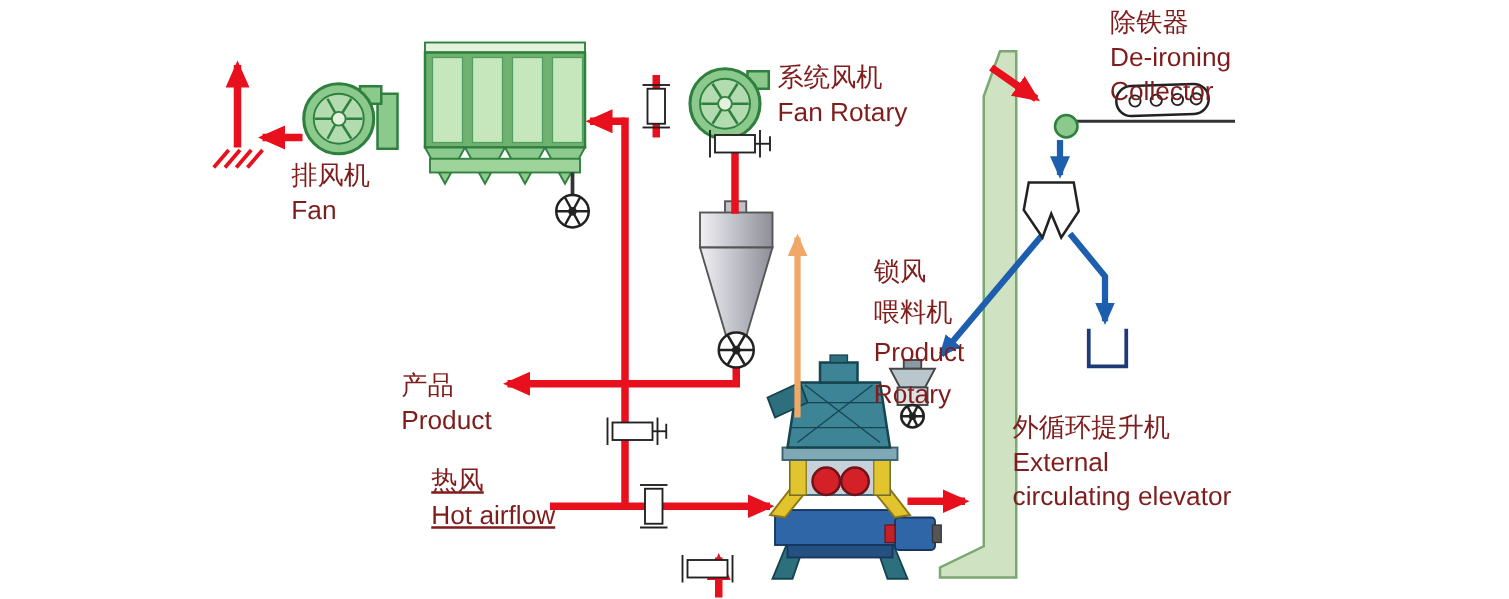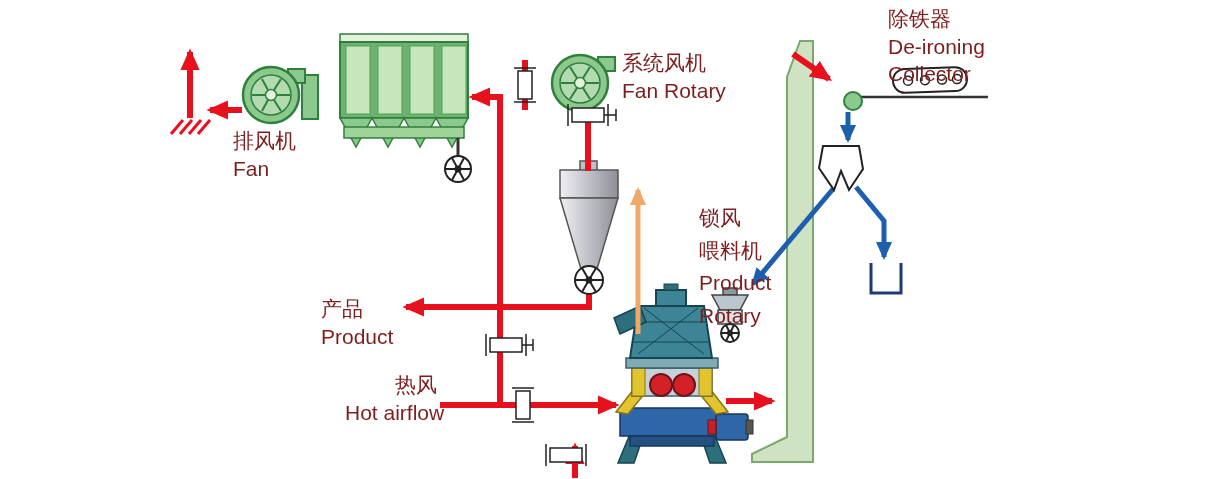--- a/index.html
+++ b/index.html
@@ -1,20 +1,20 @@
 <!DOCTYPE html>
 <html><head>
 <meta charset="utf-8">
 <style>
   html,body{margin:0;padding:0;background:#fff;}
   .stage{position:relative;width:1207px;height:479px;background:#ffffff;overflow:hidden;
          font-family:"Liberation Sans","DejaVu Sans",sans-serif;}
   .stage svg{position:absolute;left:0;top:0;}
   .lbl{position:absolute;color:#7f1d1d;font-size:21px;line-height:1.32;white-space:nowrap;}
-  .lbl.rt{text-align:right;}
+  .lbl.rt{text-align:left;text-decoration:underline;}
   .lbl.sp{line-height:1.55;}
 </style>
 </head>
 <body>
 
 <div class="stage">
 <svg width="1207" height="479" viewBox="0 0 1207 479">
   <defs>
     <marker id="arrR" markerWidth="4" markerHeight="3.4" refX="3" refY="1.6" orient="auto" markerUnits="strokeWidth">
       <path d="M0,0 L3.6,1.6 L0,3.2 Z" fill="#e8101c"></path>
@@ -253,14 +253,19 @@
   <div>Hot airflow</div>
 </div>
 
 <div class="lbl sp" style="left:699px;top:202px">
   <div>锁风</div>
   <div>喂料机</div>
   <div>Product</div>
   <div>Rotary</div>
 </div>
 
+<div class="lbl" style="left:810px;top:329px">
+  <div>外循环提升机</div>
+  <div>External</div>
+  <div>circulating elevator</div>
+</div>
 
 </div>
 
 </body></html>

